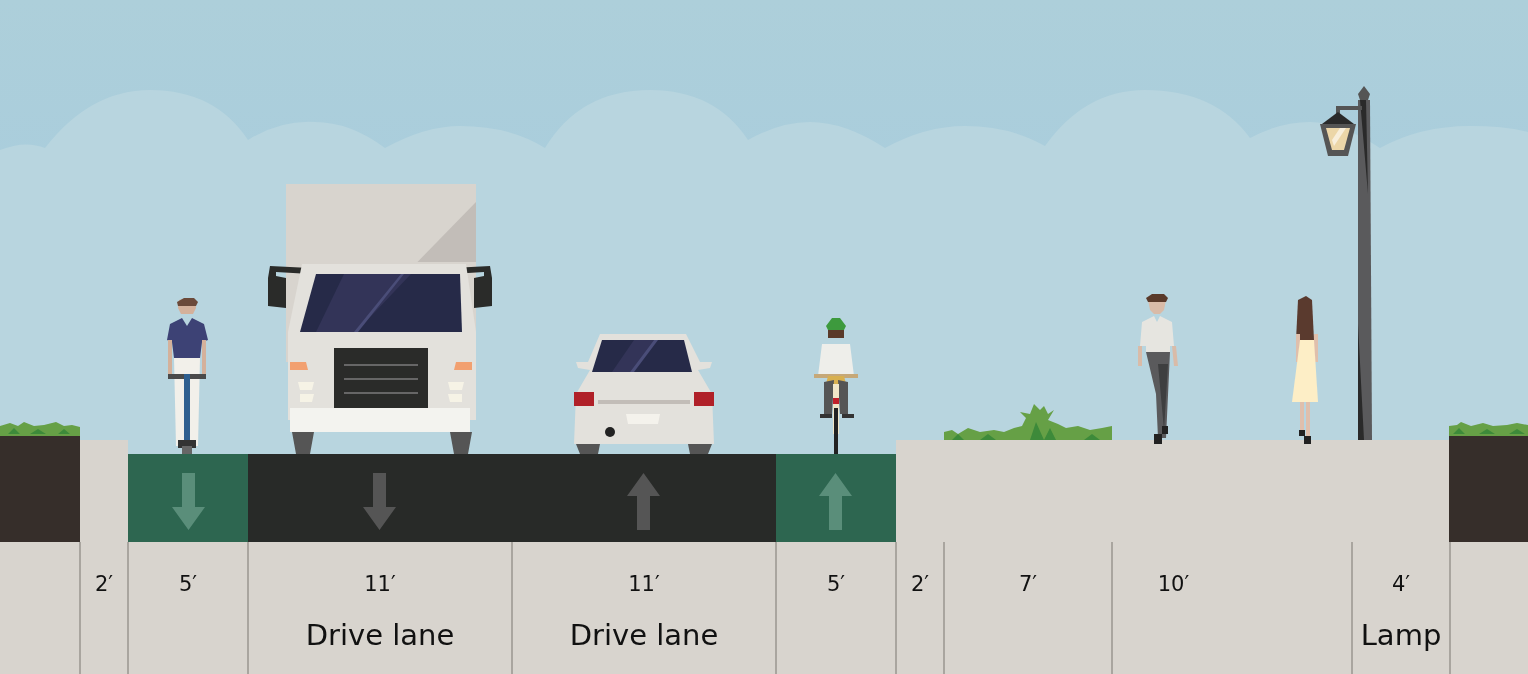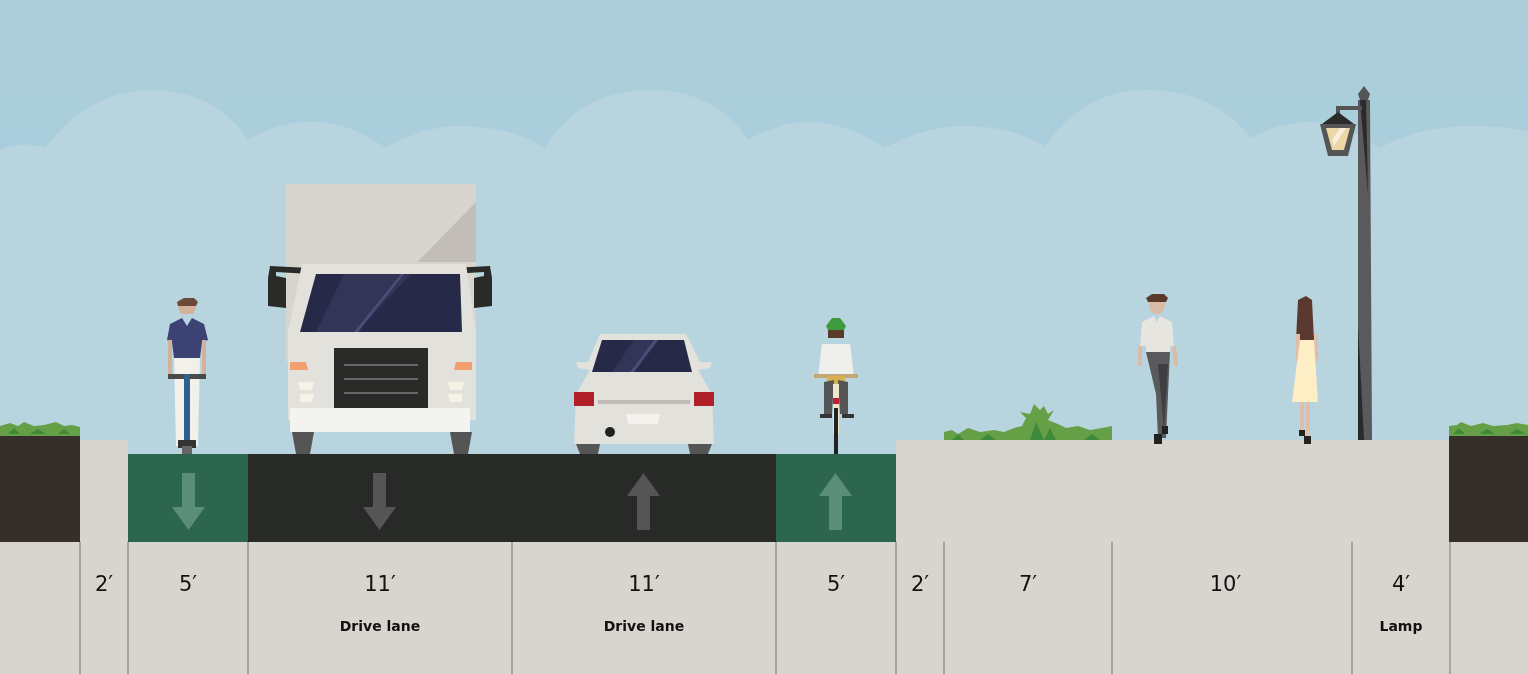--- a/index.html
+++ b/index.html
@@ -3,21 +3,21 @@
 <meta charset="utf-8">
 <style>
   html,body{margin:0;padding:0;}
   body{width:1528px;height:674px;overflow:hidden;position:relative;background:#aacedc;font-family:"DejaVu Sans","Liberation Sans",sans-serif;}
   .scene{position:absolute;left:0;top:0;width:1528px;height:674px;}
   .sky{position:absolute;left:0;top:0;width:1528px;height:542px;background:linear-gradient(#adcfda,#a9cddd 40%,#aacedf);}
   .abs{position:absolute;}
   .labels{position:absolute;left:0;top:542px;width:1528px;height:132px;background:#d8d4ce;}
   .seg-label{position:absolute;top:0;height:132px;text-align:center;color:#111;}
   .seg-label .w{position:absolute;left:0;right:0;top:30px;font-size:21px;}
-  .seg-label .n{position:absolute;left:0;right:0;top:76px;font-size:14px;font-weight:bold;}
+  .seg-label .n{position:absolute;left:0;right:0;top:76px;font-size:29px;}
   .divider{position:absolute;top:0;width:2px;height:132px;background:#a9a59f;}
 </style>
 </head>
 <body>
 
 <div class="scene">
 
   <div class="sky"></div>
 
   <svg class="abs" style="left:0;top:0" width="1528" height="542">
@@ -194,21 +194,21 @@
       <div class="n"></div>
     </div>
     <div class="seg-label" style="left:896px;width:48px">
       <div class="w">2′</div>
       <div class="n"></div>
     </div>
     <div class="seg-label" style="left:944px;width:168px">
       <div class="w">7′</div>
       <div class="n"></div>
     </div>
-    <div class="seg-label" style="left:1128px;width:195px">
+    <div class="seg-label" style="left:1076px;width:195px">
       <div class="w">10′</div>
     </div>
     <div class="seg-label" style="left:1352px;width:98px">
       <div class="w">4′</div>
       <div class="n">Lamp</div>
     </div>
   </div>
 </div>
 
 </body></html>

